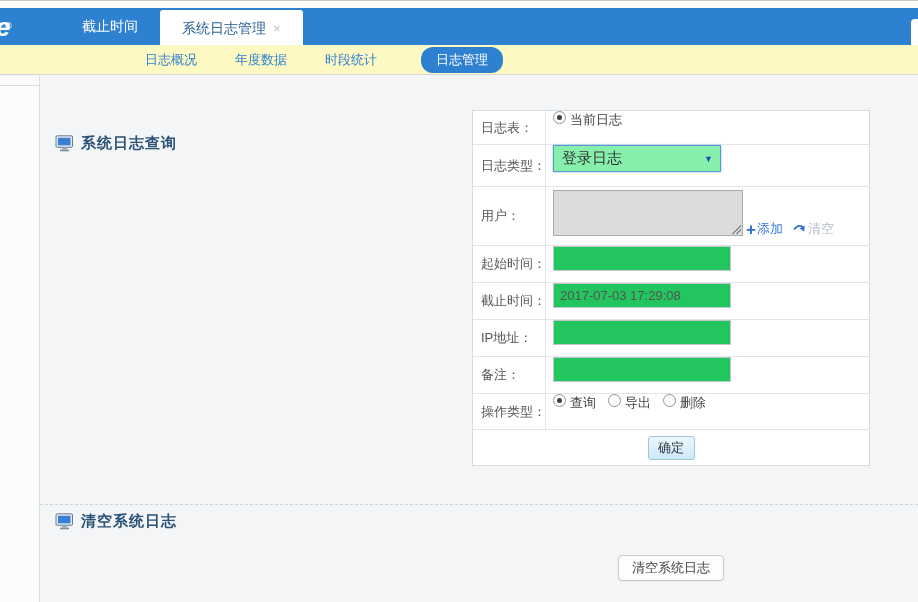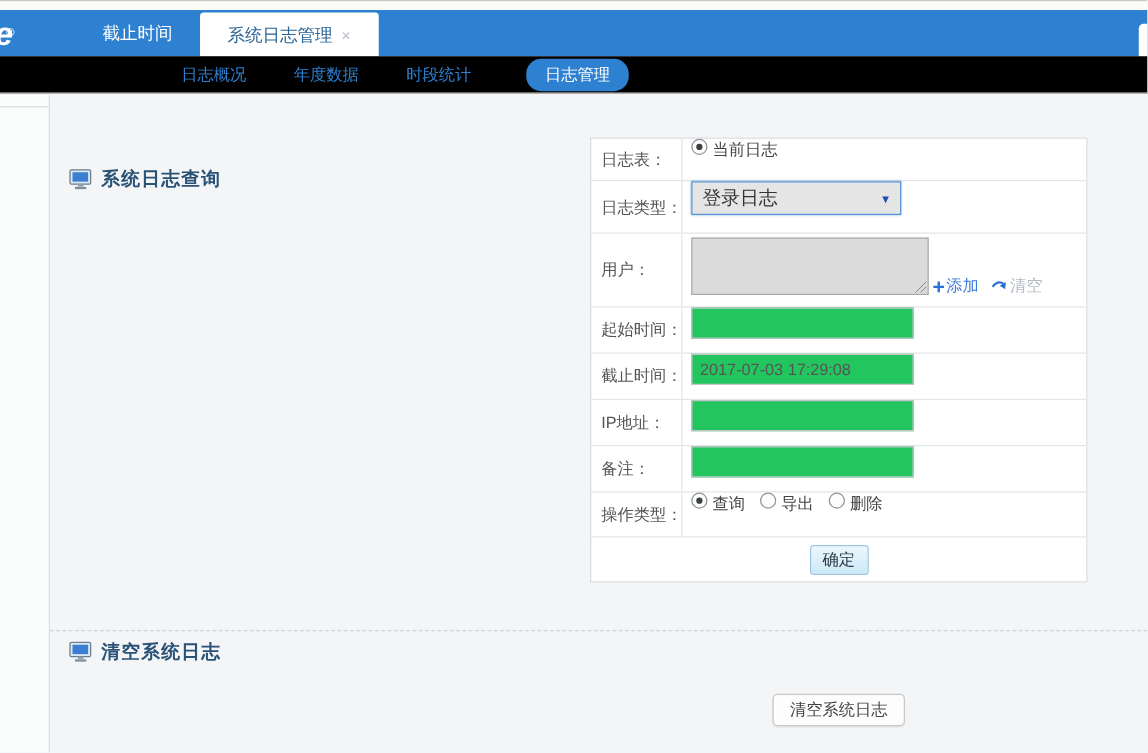--- a/index.html
+++ b/index.html
@@ -11,21 +11,21 @@
   .top-strip { position:absolute; left:0; top:0; width:918px; height:8px; background:#fcfcf9; border-top:1px solid #c9c9c9; }
   .bluebar { position:absolute; left:0; top:8px; width:918px; height:37px; background:#2e80d1; }
   .logo-frag { position:absolute; left:-4px; top:4px; color:#fff; font-weight:bold; font-size:26px; line-height:30px; font-style:italic; }
   .logo-mark { position:absolute; left:9px; top:-1px; color:#fff; font-size:9px; font-style:normal; }
   .tabs { position:absolute; left:60px; top:0; height:37px; display:flex; align-items:stretch; }
   .tab { display:flex; align-items:center; padding:0 22px; color:#ffffff; font-size:14px; cursor:pointer; }
   .tab.active { background:#ffffff; color:#2a6496; border-radius:3px 3px 0 0; margin-top:2px; padding-top:2px; }
   .tab .close { margin-left:7px; color:#b9c2ca; font-size:13px; line-height:1; }
   .bar-right-frag { position:absolute; right:0; top:11px; width:7px; height:34px; background:#ffffff; border-radius:4px 0 0 4px; }
 
-  .subnav { position:absolute; left:0; top:45px; width:918px; height:30px; background:#000000; border-bottom:1px solid #d7d7d3; display:flex; align-items:center; }
+  .subnav { position:absolute; left:0; top:45px; width:918px; height:30px; background:#fef9c3; border-bottom:1px solid #d7d7d3; display:flex; align-items:center; }
   .subnav .link { color:#2e80d1; font-size:13px; margin-right:38px; cursor:pointer; white-space:nowrap; }
   .subnav .link:first-child { margin-left:145px; }
   .subnav .pill { background:#2e80d1; color:#fff; font-size:13px; padding:4px 15px; border-radius:12px; cursor:pointer; margin-left:6px; }
 
   
   .left-rail { position:absolute; left:0; top:76px; width:40px; height:526px; background:#fbfcfc; border-right:1px solid #dcdee0; }
   .rail-line { position:absolute; left:0; top:9px; width:40px; height:1px; background:#dcdee0; }
 
   .section-head { position:absolute; display:flex; align-items:center; gap:7px; }
   .section-title { font-size:15px; font-weight:bold; color:#2a5276; letter-spacing:1px; }
@@ -36,21 +36,21 @@
   .form-row:first-child { border-top:none; }
   .cell-label { width:73px; flex:0 0 73px; border-right:1px solid #e2e5e8; display:flex; align-items:center; padding-left:8px; font-size:13px; color:#555; white-space:nowrap; }
   .cell-value { flex:1; display:flex; align-items:flex-start; padding-left:7px; }
   .r1{height:33px;} .r2{height:42px;} .r3{height:59px;} .r4{height:37px;} .r5{height:37px;}
   .r6{height:37px;} .r7{height:37px;} .r8{height:36px;} .r9{height:36px;}
 
   .radio { width:13px; height:13px; border:1px solid #8f9599; border-radius:50%; background:#fdfdfd; display:inline-block; position:relative; vertical-align:-2px; margin-right:4px; }
   .radio.checked::after { content:''; position:absolute; left:3px; top:3px; width:5px; height:5px; border-radius:50%; background:#3c4043; }
   .radio-label { font-size:13px; color:#444; margin-right:12px; }
 
-  .select-box { width:168px; height:27px; border:1px solid #5a96d8; box-shadow:0 0 2px rgba(90,150,216,.7); background:#e5e5e5; display:flex; align-items:center; justify-content:space-between; padding:0 7px 0 8px; cursor:pointer; }
+  .select-box { width:168px; height:27px; border:1px solid #5a96d8; box-shadow:0 0 2px rgba(90,150,216,.7); background:#86efac; display:flex; align-items:center; justify-content:space-between; padding:0 7px 0 8px; cursor:pointer; }
   .select-text { font-size:15px; color:#333; }
   .select-arrow { font-size:9px; color:#1f4fae; }
 
   .user-cell { align-items:flex-end; padding-bottom:9px; }
   .user-textarea { width:190px; height:46px; background:#dbdbdb; border:1px solid #ababab; resize:none; position:relative; }
   .resize-corner { position:absolute; right:1px; bottom:1px; width:9px; height:9px; background:
       linear-gradient(135deg, transparent 0 50%, #8b8b8b 50% 56%, transparent 56% 72%, #8b8b8b 72% 78%, transparent 78%); }
   .user-links { display:flex; align-items:center; margin-left:3px; margin-bottom:-2px; }
   .plus-glyph { color:#2b6fd3; font-size:17px; font-weight:bold; line-height:1; margin-right:1px; }
   .link-add { color:#3a7ad9; font-size:13px; cursor:pointer; }

